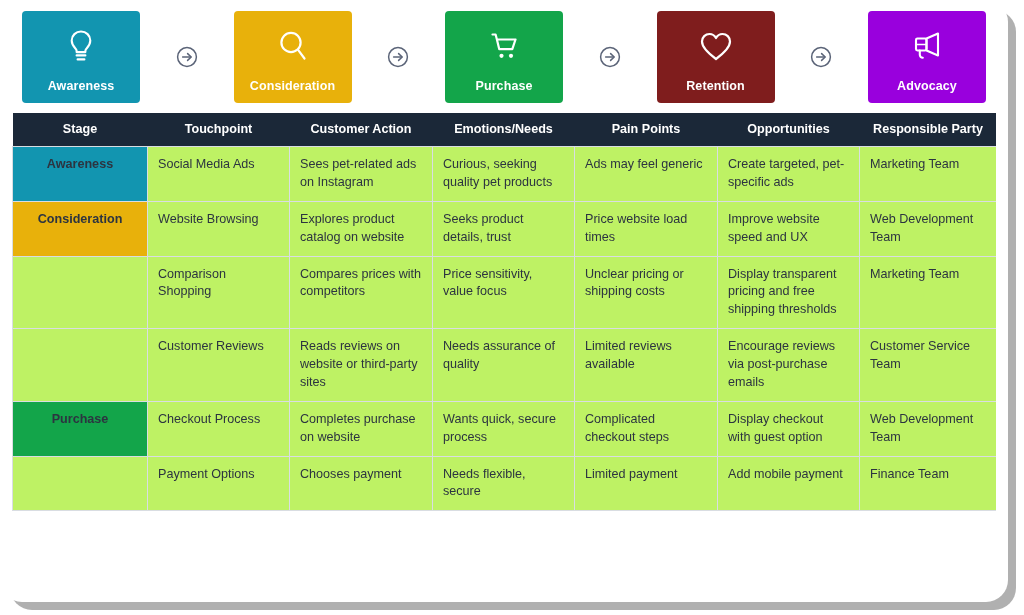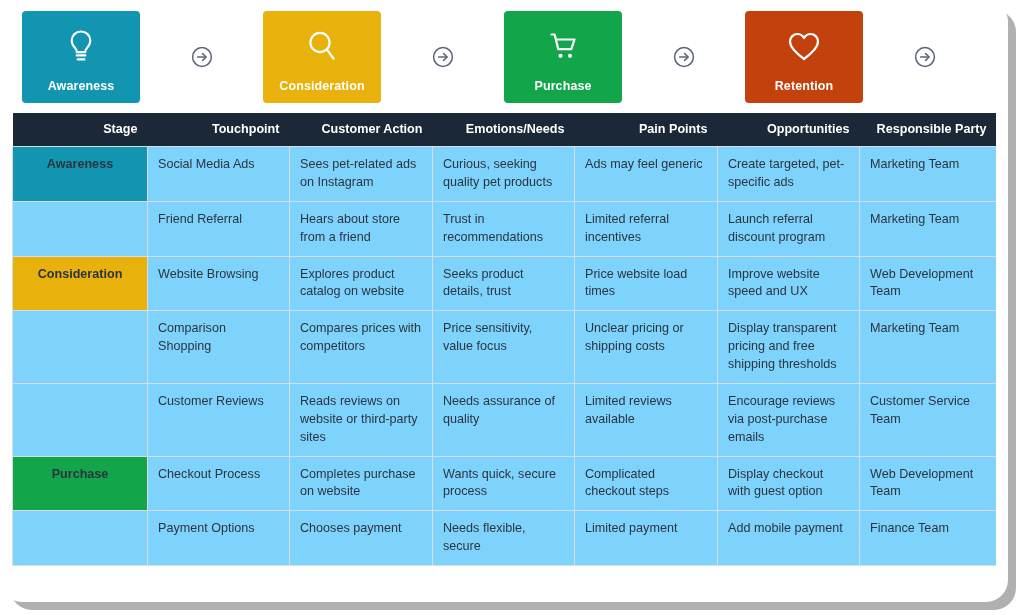--- a/index.html
+++ b/index.html
@@ -114,34 +114,34 @@
     border-collapse: collapse;
     table-layout: fixed;
     font-size: 12.6px;
   }
 
   table.journey th {
     background: #1b2838;
     color: #ffffff;
     font-size: 12.6px;
     font-weight: bold;
-    text-align: right;
+    text-align: center;
     padding: 9px 10px 10px 10px;
     height: 32px;
     vertical-align: middle;
     border: none;
   }
 
   table.journey td {
     border: 1px solid #d9dde2;
     padding: 9px 10px;
     vertical-align: top;
     color: #2c3440;
     line-height: 1.42;
-    background: #7dd3fc;
+    background: #bef264;
   }
 
   
   col.c-stage { width: 135px; }
   col.c-touch { width: 142px; }
   col.c-action { width: 143px; }
   col.c-emo   { width: 142px; }
   col.c-pain  { width: 143px; }
   col.c-opp   { width: 142px; }
   col.c-resp  { width: 137px; }
@@ -214,34 +214,45 @@
           </div>
           <div class="stage-label">Purchase</div>
         </div>
         <div class="connector">
           <svg width="22" height="22" viewBox="0 0 22 22">
             <circle cx="11" cy="11" r="9.4" fill="none" stroke="#5b6478" stroke-width="1.5"></circle>
             <line x1="6.6" y1="11" x2="14.6" y2="11" stroke="#5b6478" stroke-width="1.5" stroke-linecap="round"></line>
             <path d="M11.6 7.6 15.2 11l-3.6 3.4" fill="none" stroke="#5b6478" stroke-width="1.5" stroke-linecap="round" stroke-linejoin="round"></path>
           </svg>
         </div>
-        <div class="stage-card" style="background: #c2410c;">
+        <div class="stage-card" style="background: #7f1d1d;">
           <div class="stage-icon">
             <svg width="34" height="32" viewBox="0 0 34 32">
               <path d="M17 29C6.5 21.3 3 16.6 3 11.6 3 7.2 6.4 4 10.5 4c2.8 0 5.1 1.5 6.5 4 1.4-2.5 3.7-4 6.5-4C27.6 4 31 7.2 31 11.6c0 5-3.5 9.7-14 17.4z" fill="none" stroke="#fff" stroke-width="2.2" stroke-linejoin="round"></path>
             </svg>
           </div>
           <div class="stage-label">Retention</div>
         </div>
         <div class="connector">
           <svg width="22" height="22" viewBox="0 0 22 22">
             <circle cx="11" cy="11" r="9.4" fill="none" stroke="#5b6478" stroke-width="1.5"></circle>
             <line x1="6.6" y1="11" x2="14.6" y2="11" stroke="#5b6478" stroke-width="1.5" stroke-linecap="round"></line>
             <path d="M11.6 7.6 15.2 11l-3.6 3.4" fill="none" stroke="#5b6478" stroke-width="1.5" stroke-linecap="round" stroke-linejoin="round"></path>
           </svg>
+        </div>
+        <div class="stage-card" style="background: rgb(153, 0, 221);">
+          <div class="stage-icon">
+            <svg width="34" height="32" viewBox="0 0 34 32">
+              <path d="M16.5 8.5 28 3.5v22L16.5 20.5z" fill="none" stroke="#fff" stroke-width="2.1" stroke-linejoin="round"></path>
+              <rect x="6" y="8.5" width="10.5" height="12" rx="1.4" fill="none" stroke="#fff" stroke-width="2.1"></rect>
+              <line x1="6" y1="14.5" x2="16.5" y2="14.5" stroke="#fff" stroke-width="1.7"></line>
+              <path d="M9.8 20.5v4.3c0 1.7 1.4 3 3 3" fill="none" stroke="#fff" stroke-width="2.1" stroke-linecap="round"></path>
+            </svg>
+          </div>
+          <div class="stage-label">Advocacy</div>
         </div>
       </div>
 
     <div class="table-wrap">
       <table class="journey">
         <colgroup>
           <col class="c-stage">
             <col class="c-touch">
             <col class="c-action">
             <col class="c-emo">
@@ -264,29 +275,20 @@
             <tr>
               <td class="stage-cell" style="background: rgb(18, 149, 176);">Awareness</td>
               <td>Social Media Ads</td>
               <td>Sees pet-related ads on Instagram</td>
               <td>Curious, seeking quality pet products</td>
               <td>Ads may feel generic</td>
               <td>Create targeted, pet-specific ads</td>
               <td>Marketing Team</td>
             </tr>
             <tr>
-              <td class="stage-empty"></td>
-              <td>Friend Referral</td>
-              <td>Hears about store from a friend</td>
-              <td>Trust in recommendations</td>
-              <td>Limited referral incentives</td>
-              <td>Launch referral discount program</td>
-              <td>Marketing Team</td>
-            </tr>
-            <tr>
               <td class="stage-cell" style="background: rgb(232, 177, 11);">Consideration</td>
               <td>Website Browsing</td>
               <td>Explores product catalog on website</td>
               <td>Seeks product details, trust</td>
               <td>Price website load times</td>
               <td>Improve website speed and UX</td>
               <td>Web Development Team</td>
             </tr>
             <tr>
               <td class="stage-empty"></td>

